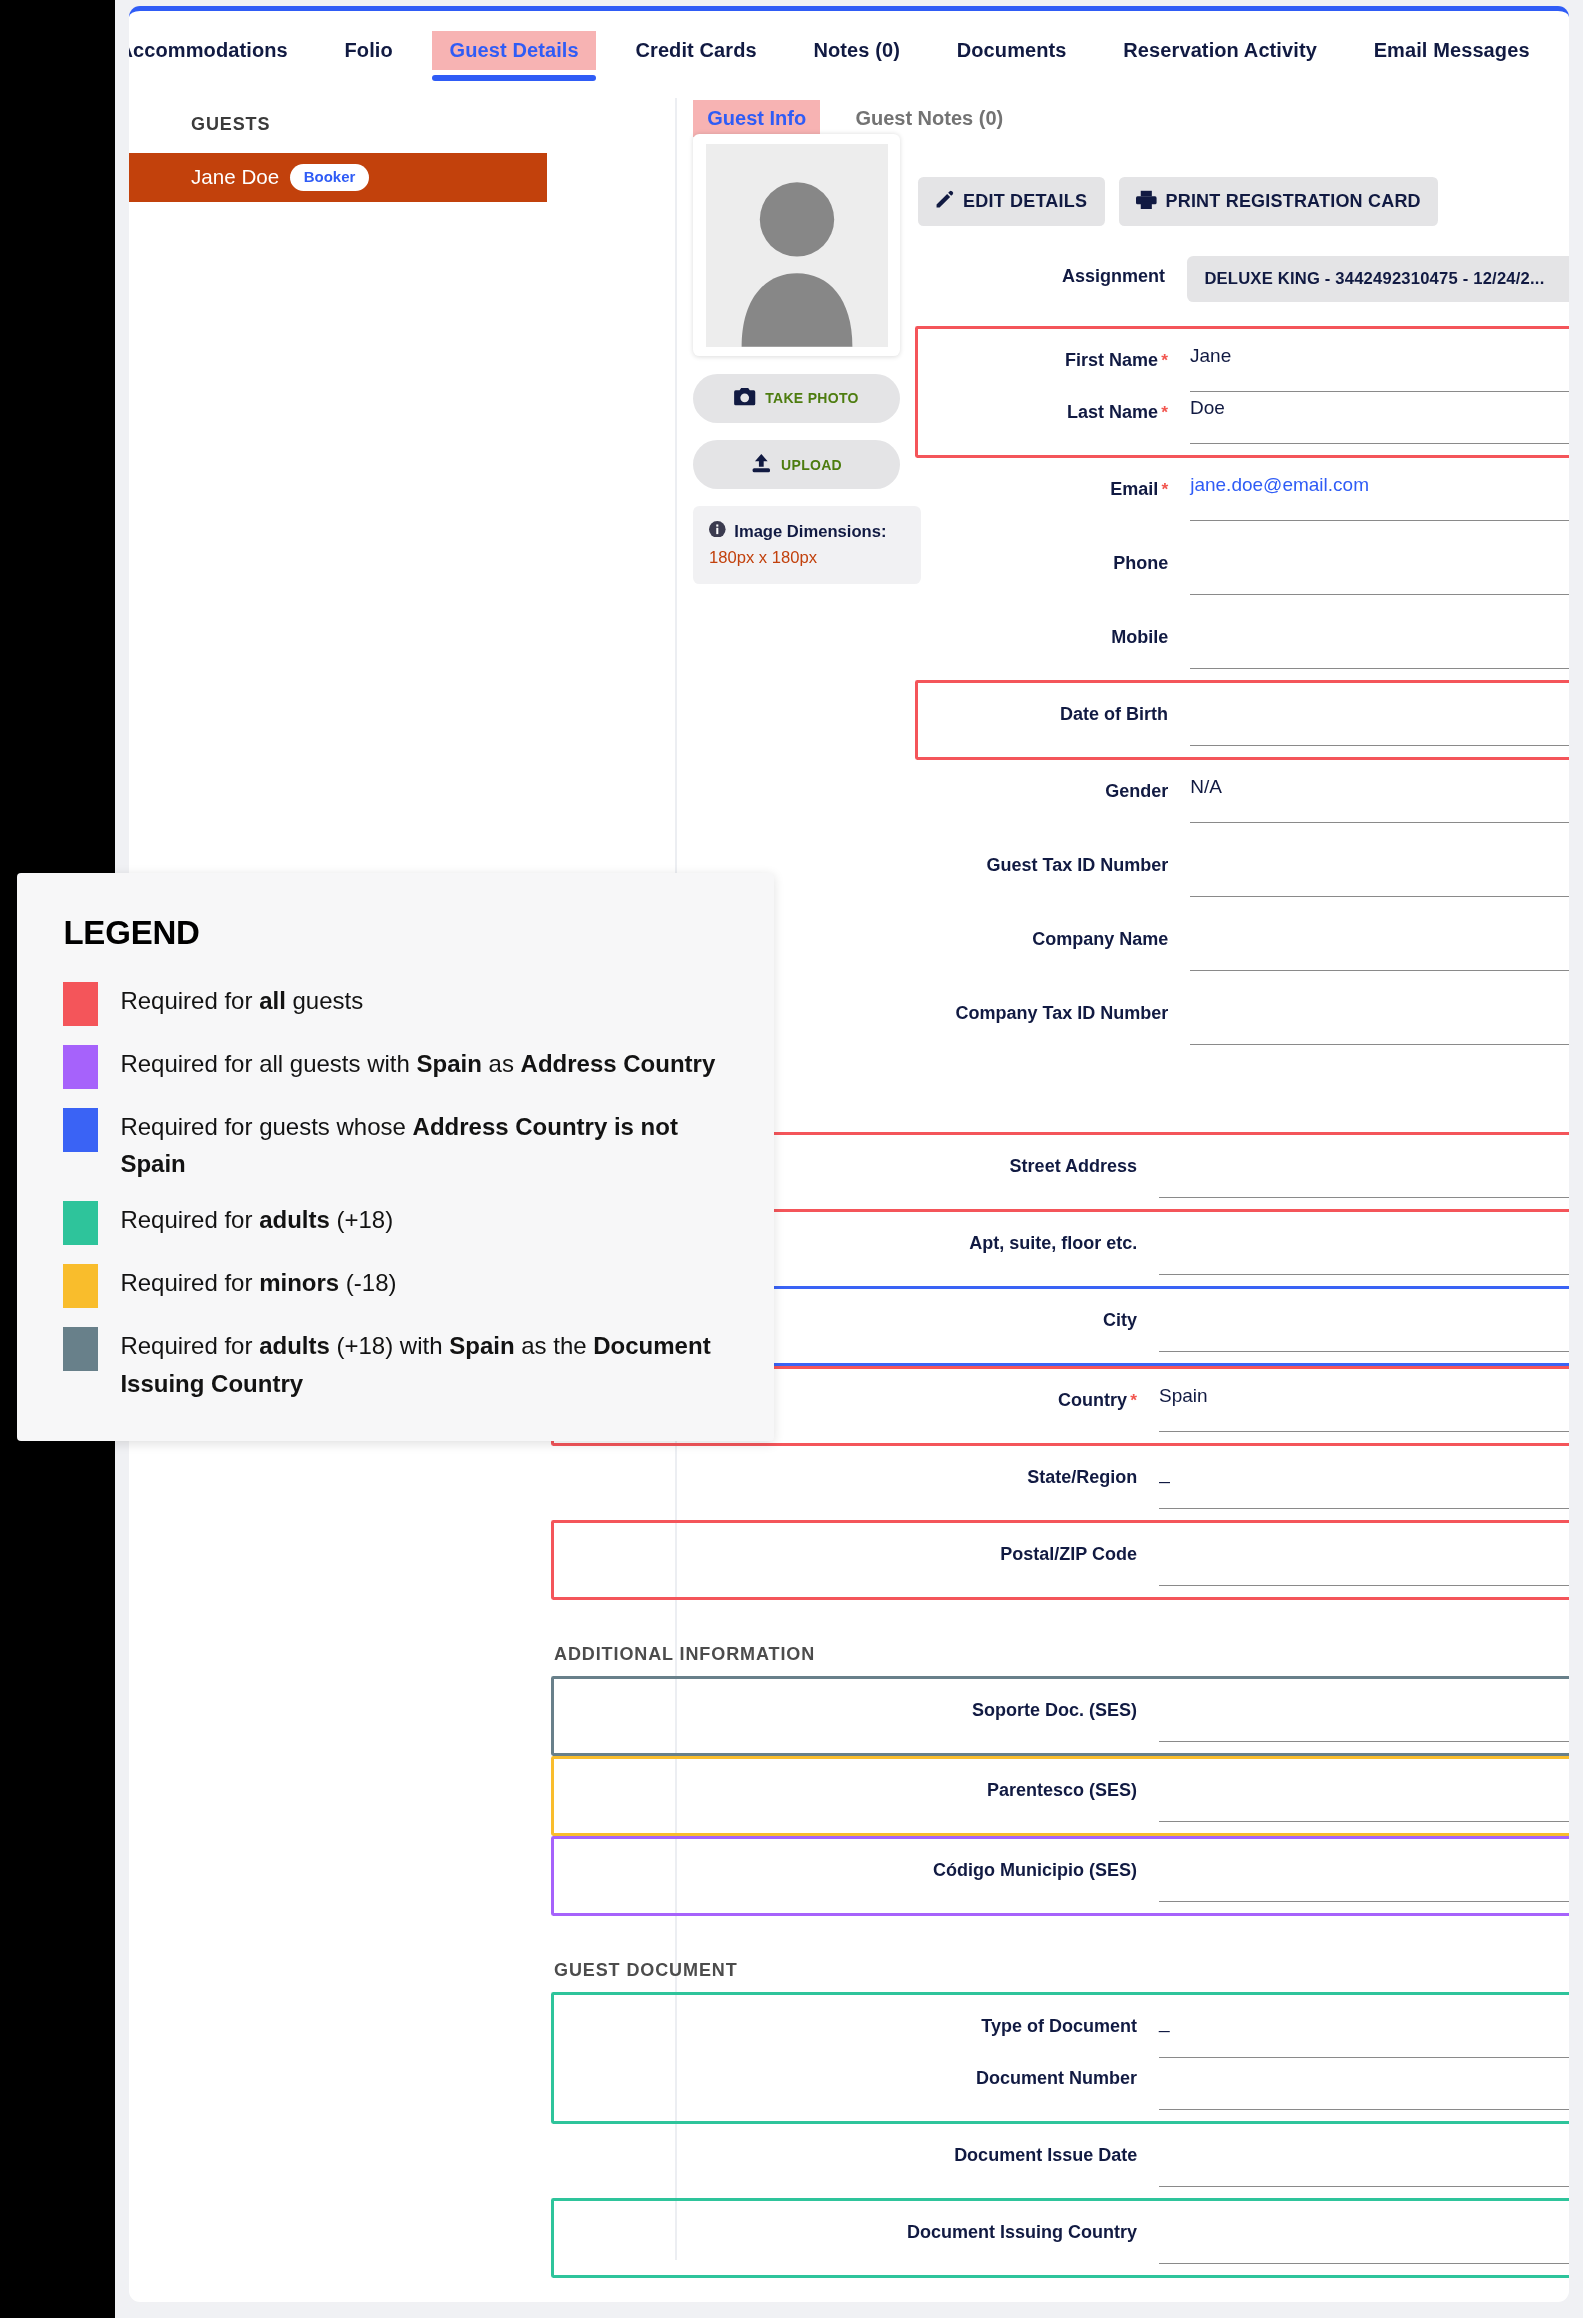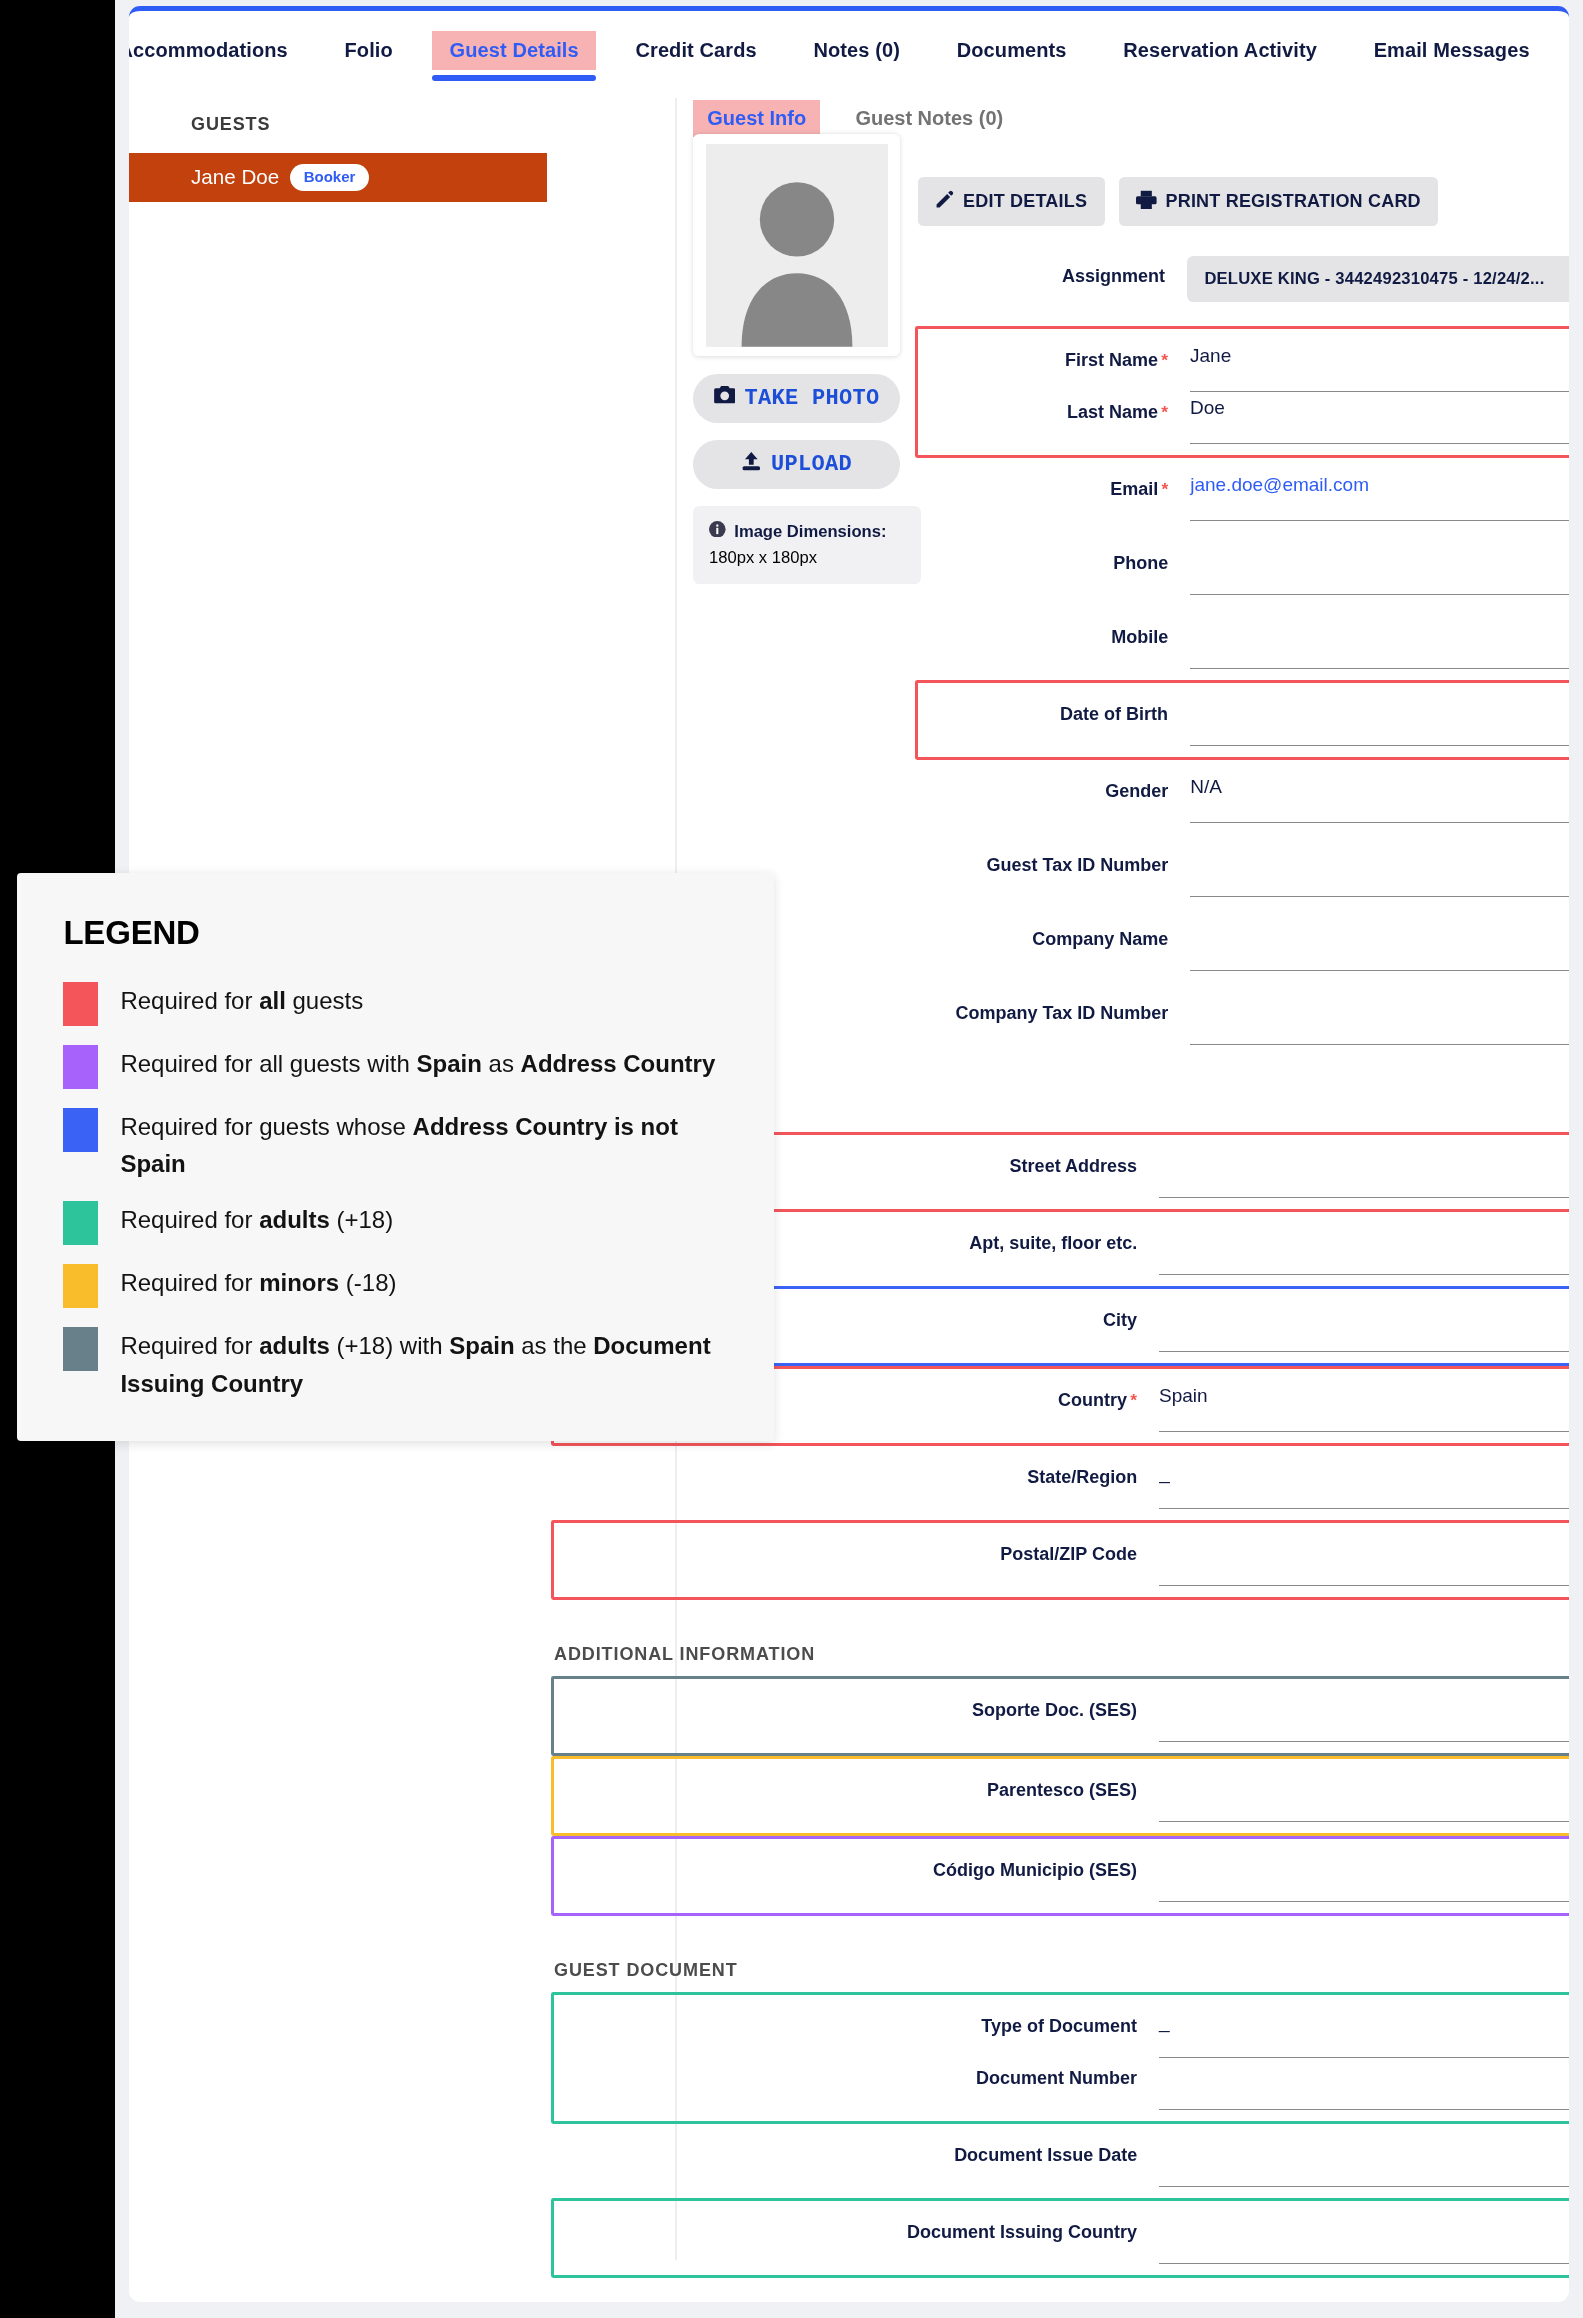--- a/index.html
+++ b/index.html
@@ -70,34 +70,34 @@
     box-shadow:0 0.8px 4.8px rgba(0,0,0,.14);
     display:flex; align-items:center; justify-content:center;
   }
   #photo-inner {
     width:182px; height:203px; background:#ededed;
     display:flex; align-items:flex-end; justify-content:center;
     overflow:hidden;
   }
   .btn-pill {
     margin-top:17.4px; width:207px; height:49px; background:#e4e4e6;
-    border:none; border-radius:27px; color:#1d4ed8;
-    font-size:22px; font-weight:bold; letter-spacing:0.3px;
+    border:none; border-radius:27px; color:#4d7c0f;
+    font-size:14px; font-weight:bold; letter-spacing:0.3px;
     display:flex; align-items:center; justify-content:center; gap:9.5px;
-    font-family:Liberation Mono, monospace;
+    font-family:Liberation Sans, sans-serif;
   }
   #dims-box {
     margin-top:17.4px; width:228px; background:#f1f1f3; border-radius:6.3px;
     padding:14.3px 16px 16px;
   }
   #dims-line1 {
     font-size:16.6px; font-weight:bold; color:#111a42;
     display:flex; align-items:center; gap:8.7px;
   }
-  #dims-line2 { font-size:16.6px; color:#000000; margin-top:5.5px; }
+  #dims-line2 { font-size:16.6px; color:#c2410c; margin-top:5.5px; }
 
   
   #form { position:absolute; left:789px; top:166px; width:776px; }
 
   .actions { display:flex; gap:14.3px; margin-bottom:30px; }
   .btn-rect {
     background:#e4e4e6; border:none; border-radius:5.5px; height:49px;
     padding:0 17.4px; color:#111a42; font-size:18px; font-weight:bold;
     display:flex; align-items:center; gap:8.7px; letter-spacing:0.2px;
     font-family:"Liberation Sans", sans-serif;

